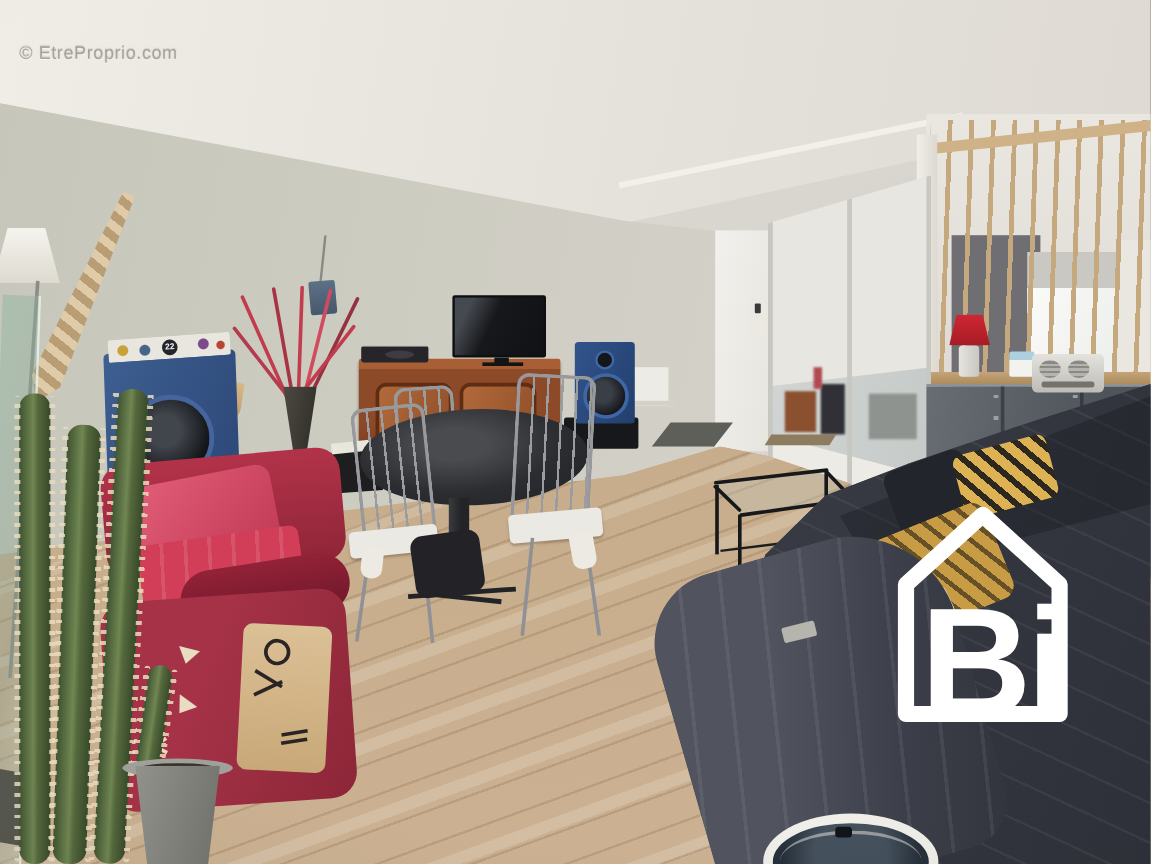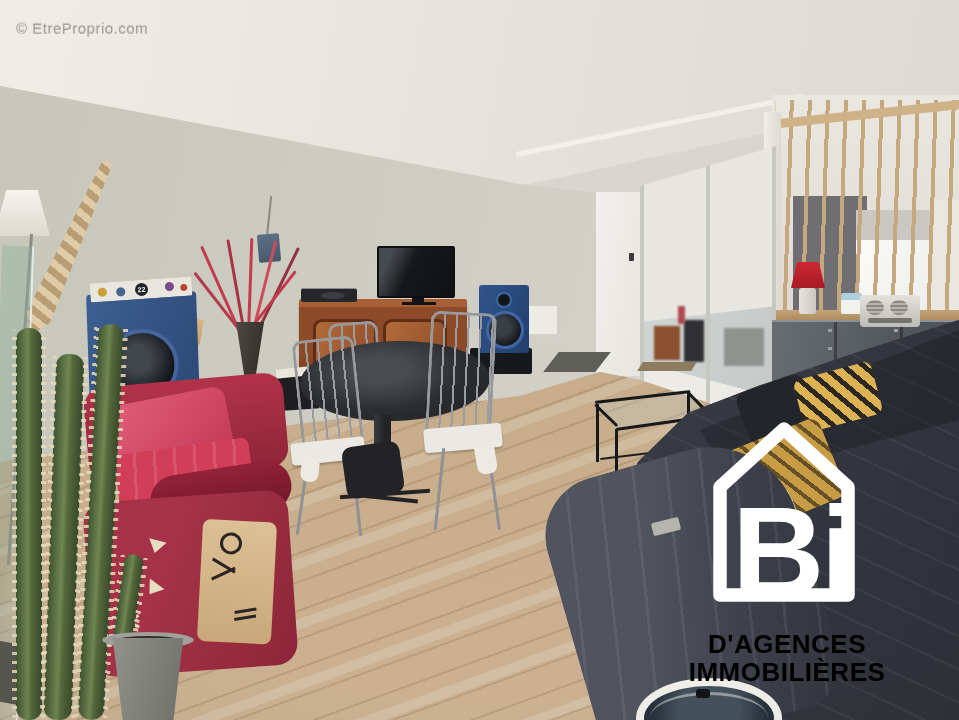--- a/index.html
+++ b/index.html
@@ -251,23 +251,23 @@
   .soil{left:116px;top:636px;width:64px;height:9px;border-radius:50%;background:#35302a;}
   .robot{left:636px;top:678px;width:130px;height:64px;border-radius:50%;border:8px solid #efeee8;
     background:radial-gradient(circle at 50% 40%,#44505c 0 40%,#26303a 75%);}
   .robot .arc{position:absolute;inset:6px;border-radius:50%;border-top:3px solid rgba(230,230,225,.5);}
   .robot .knob{position:absolute;left:52px;top:3px;width:14px;height:9px;background:#11151a;border-radius:3px;}
 
   .vignette{inset:0;pointer-events:none;
     background:radial-gradient(130% 100% at 52% 42%,rgba(0,0,0,0) 55%,rgba(50,48,42,.14) 100%);}
 
   
-  .watermark{left:16px;top:20px;font-size:15px;letter-spacing:.5px;color:rgba(120,115,103,.55);
+  .watermark{left:16px;top:36px;font-size:15px;letter-spacing:.5px;color:rgba(120,115,103,.55);
     text-shadow:0 1px 0 rgba(255,255,255,.45), 0 -1px 1px rgba(85,80,70,.30);}
-  .logo{left:662px;top:406px;width:250px;height:290px;color:#000000;}
+  .logo{left:697px;top:406px;width:250px;height:290px;color:#0369a1;}
   .logo svg{position:absolute;left:10px;top:0;}
   .logo-line{position:absolute;left:0;width:250px;text-align:center;}
   .logo-l1{top:206px;font-size:14px;letter-spacing:4.5px;font-weight:600;}
   .logo-l2{top:223px;font-size:26px;font-weight:bold;letter-spacing:.5px;}
   .logo-l3{top:251px;font-size:26px;font-weight:bold;letter-spacing:.5px;}
 </style>
 </head>
 <body>
 
 <div id="stage">
@@ -455,17 +455,15 @@
   </div>
 
   <div class="abs vignette"></div>
 
   <div class="abs watermark">© EtreProprio.com</div>
   <div class="abs logo">
     <svg width="230" height="280" viewBox="0 0 230 280">
       <path d="M 48 189 L 48 81 L 112 23 L 176 81 L 176 189 Z" fill="none" stroke="#ffffff" stroke-width="13.5" stroke-linejoin="round" stroke-linecap="round"></path>
       <text x="60" y="190" font-family="Liberation Sans, sans-serif" font-size="128" font-weight="bold" letter-spacing="-4" fill="#ffffff">Bi</text>
     </svg>
-    <div class="logo-line logo-l2">D'AGENCES</div>
-    <div class="logo-line logo-l3">IMMOBILIÈRES</div>
   </div>
 
 </div>
 
 </body></html>

